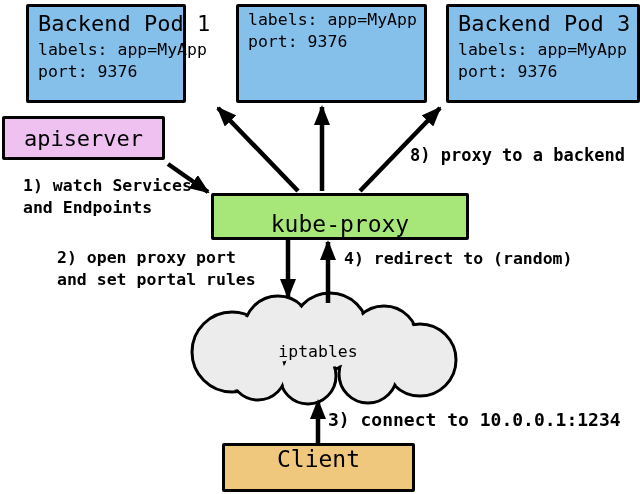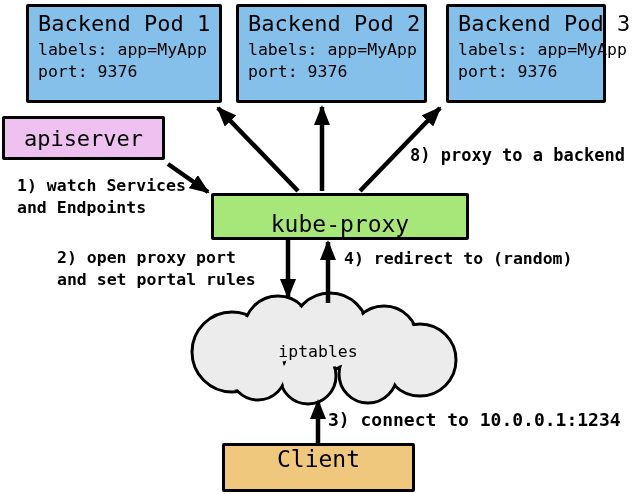--- a/index.html
+++ b/index.html
@@ -110,53 +110,52 @@
 
     <line class="arrow-line" x1="168" y1="164" x2="208" y2="192" marker-end="url(#ah)"></line>
     <line class="arrow-line" x1="298" y1="191" x2="218" y2="108" marker-end="url(#ah)"></line>
     <line class="arrow-line" x1="322" y1="191" x2="322" y2="107" marker-end="url(#ah)"></line>
     <line class="arrow-line" x1="360" y1="191" x2="440" y2="108" marker-end="url(#ah)"></line>
     <line class="arrow-line" x1="288" y1="240" x2="288" y2="297" marker-end="url(#ah)"></line>
     <line class="arrow-line" x1="328" y1="303" x2="328" y2="242" marker-end="url(#ah)"></line>
     <line class="arrow-line" x1="318" y1="443" x2="318" y2="401" marker-end="url(#ah)"></line>
   </svg>
 
-  <div class="box pod" style="left:26px; top:4px; width:196px; height:99px;">
+  <div class="box pod" style="left:26px; top:4px; width:160px; height:99px;">
     <div class="pod-title">Backend Pod 1</div>
     <div class="pod-line first">labels: app=MyApp</div>
     <div class="pod-line">port: 9376</div>
   </div>
 
   <div class="box pod" style="left:236px; top:4px; width:191px; height:99px;">
-    <div class="pod-title">Backend Pod 2</div>
     <div class="pod-line first">labels: app=MyApp</div>
     <div class="pod-line">port: 9376</div>
   </div>
 
-  <div class="box pod" style="left:446px; top:4px; width:160px; height:99px;">
+  <div class="box pod" style="left:446px; top:4px; width:194px; height:99px;">
     <div class="pod-title">Backend Pod 3</div>
     <div class="pod-line first">labels: app=MyApp</div>
     <div class="pod-line">port: 9376</div>
   </div>
 
   <div class="box apiserver" style="left:2px; top:116px; width:163px; height:44px;">
     <span>apiserver</span>
   </div>
 
   <div class="box kubeproxy" style="left:211px; top:193px; width:258px; height:47px;align-items:flex-end;">
     <span>kube-proxy</span>
   </div>
 
   <div class="cloud-label" style="left:318px; top:351px;">iptables</div>
 
   <div class="box client" style="left:222px; top:443px; width:193px; height:49px;">
     <span>Client</span>
   </div>
 
-  <div class="step" style="left:17px; top:175px;">
+  <div class="step" style="left:23px; top:175px;">
     <span>1) watch Services</span>
     <span>and Endpoints</span>
   </div>
 
   <div class="step" style="left:57px; top:247px;">
     <span>2) open proxy port</span>
     <span>and set portal rules</span>
   </div>
 
   <div class="step step3" style="left:328px; top:409px;">

